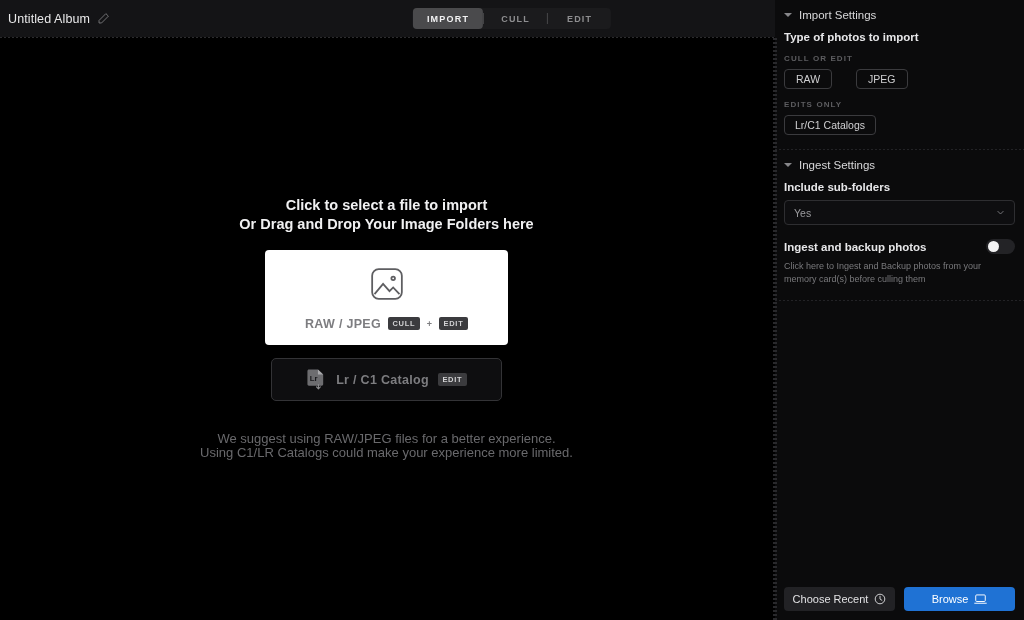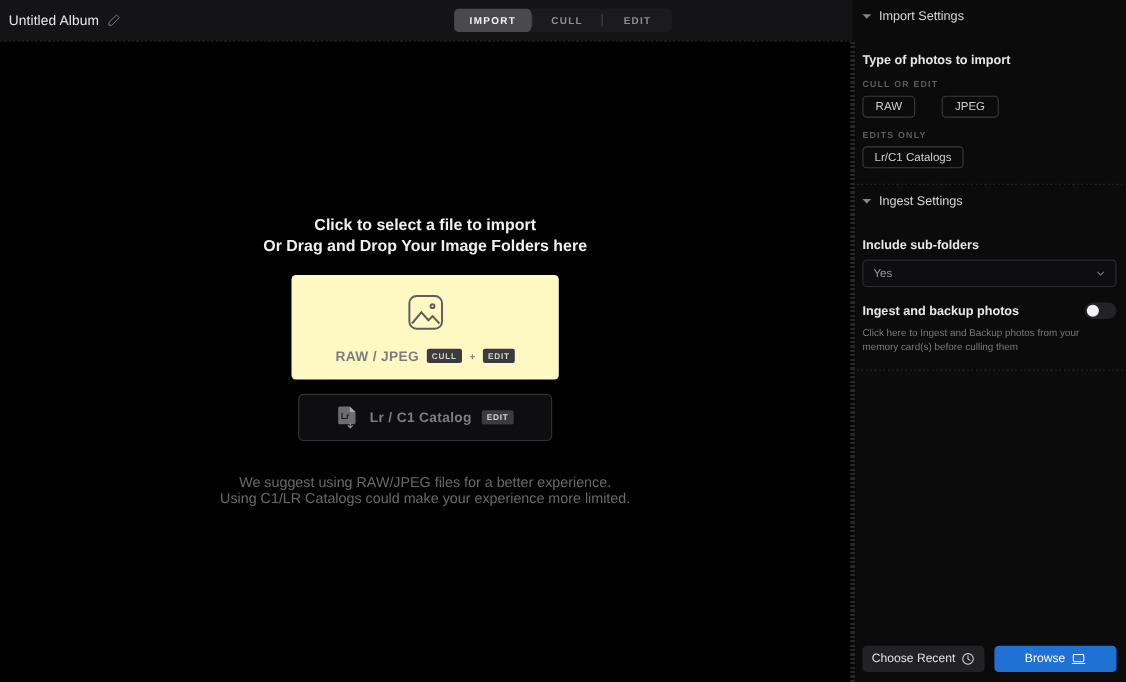--- a/index.html
+++ b/index.html
@@ -60,21 +60,21 @@
   }
   .headline {
     margin-top: 158px; text-align: center;
     font-size: 14.5px; font-weight: bold; color: #f0f0f1; line-height: 19px;
   }
   .headline div { white-space: nowrap; }
 
   .dropzone-raw {
     margin-top: 16px;
     width: 243px; height: 95px;
-    background: #fef9c3; border-radius: 4px;
+    background: #ffffff; border-radius: 4px;
     display: flex; flex-direction: column; align-items: center; justify-content: center;
     cursor: pointer;
   }
   .img-icon { width: 38px; height: 38px; display: block; margin-bottom: 14px; }
   .dz-label-row { display: flex; align-items: center; gap: 7px; }
   .dz-label { font-size: 12.5px; font-weight: bold; color: #7d7d80; letter-spacing: .3px; }
   .badge {
     font-size: 7.5px; font-weight: bold; letter-spacing: .7px;
     color: #d3d3d5; background: #3b3b3e;
     padding: 2.5px 4.5px; border-radius: 2px; line-height: 1;
@@ -109,21 +109,21 @@
     display: flex; align-items: center; gap: 7px;
     padding: 9px 0 6px 9px;
   }
   .caret { width: 0; height: 0; border-left: 4.5px solid transparent; border-right: 4.5px solid transparent; border-top: 4.5px solid #87878a; }
   .section-title { font-size: 11.5px; color: #d8d8da; }
   .hr-dotted {
     height: 1px; margin: 0;
     background: repeating-linear-gradient(to right, #232326 0 2px, transparent 2px 4px);
   }
   .sb-body { padding: 0 9px; }
-  .field-label { font-size: 11.5px; font-weight: bold; color: #e7e7e9; margin-top: 22px; }
+  .field-label { font-size: 11.5px; font-weight: bold; color: #e7e7e9; margin-top: 4px; }
   .group-label { font-size: 8px; font-weight: bold; letter-spacing: 1.1px; color: #5d5d60; margin-top: 11px; }
   .chip-row { display: flex; gap: 24px; margin-top: 6px; }
   .chip {
     min-width: 38px; height: 20px; padding: 0 11px;
     border: 1px solid #3b3b3e; border-radius: 4px; background: transparent;
     display: flex; align-items: center; justify-content: center;
     font-size: 10.5px; color: #d0d0d2; cursor: pointer;
   }
   .chip.wide { padding: 0 10px; }
   .select {

